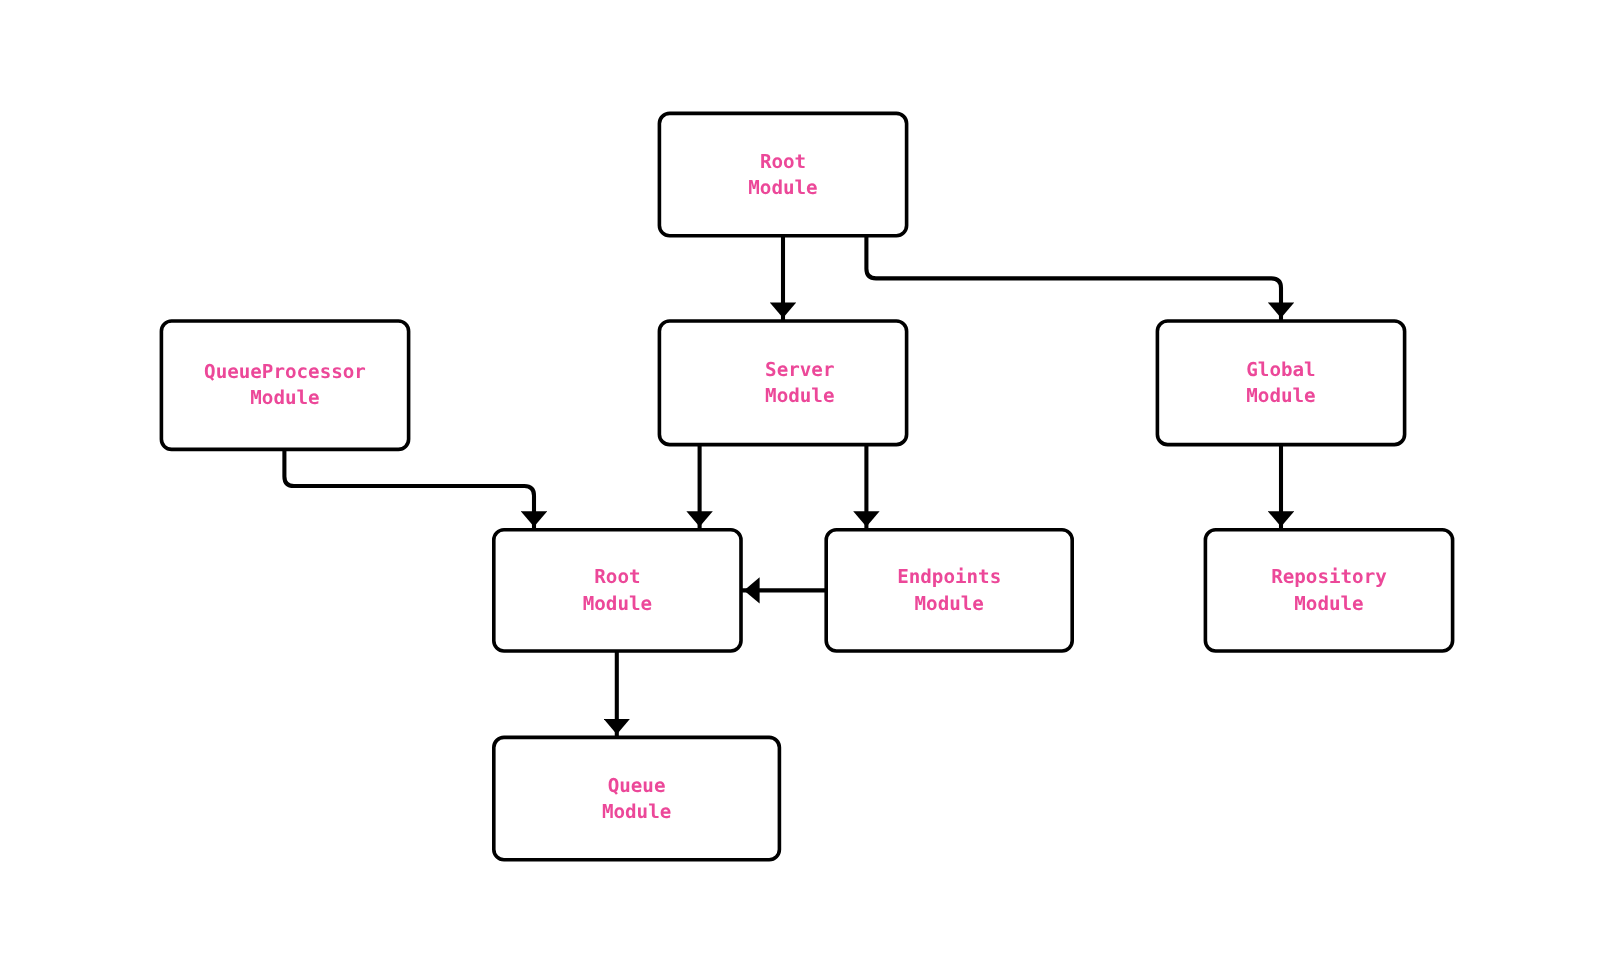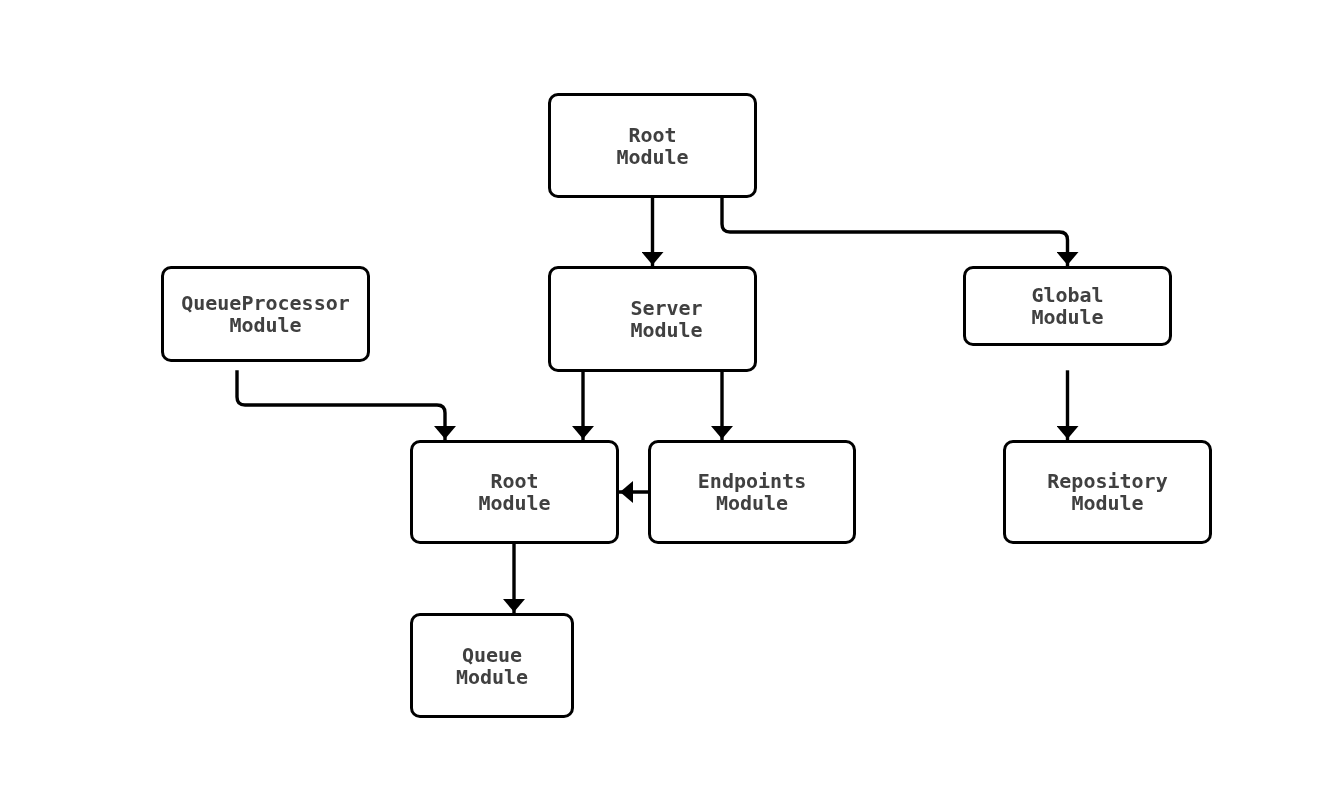--- a/index.html
+++ b/index.html
@@ -35,35 +35,35 @@
     border: 3.5px solid #000000;
     border-radius: 10px;
     display: flex;
     flex-direction: column;
     align-items: center;
     justify-content: center;
     text-align: center;
   }
   .node .line {
     display: block;
-    font-size: 20px;
+    font-size: 16px;
     line-height: 22px;
     font-weight: bold;
-    color: #404040;
+    color: #ec4899;
     white-space: nowrap;
   }
   
   #node-root          { left: 548px; top:  93px; width: 209px; height: 105px; }
-  #node-queueproc     { left: 133px; top: 266px; width: 209px; height: 96px; margin-left: 28px; }
+  #node-queueproc     { left: 133px; top: 266px; width: 209px; height: 110px; }
   #node-server        { left: 548px; top: 266px; width: 209px; height: 106px; padding-left: 28px; }
-  #node-global        { left: 963px; top: 266px; width: 209px; height: 80px; }
+  #node-global        { left: 963px; top: 266px; width: 209px; height: 106px; }
   #node-core          { left: 410px; top: 440px; width: 209px; height: 104px; }
-  #node-endpoints     { left: 648px; top: 440px; width: 208px; height: 104px; }
+  #node-endpoints     { left: 687px; top: 440px; width: 208px; height: 104px; }
   #node-repository    { left: 963px; top: 440px; width: 209px; height: 104px; margin-left: 40px; }
-  #node-queue         { left: 410px; top: 613px; width: 164px; height: 105px; }
+  #node-queue         { left: 410px; top: 613px; width: 241px; height: 105px; }
 </style>
 </head>
 <body>
 
 <div id="canvas">
 
   <svg id="edges-layer" viewBox="0 0 1337 809" xmlns="http://www.w3.org/2000/svg">
     <defs>
       <marker id="arrowhead" markerUnits="userSpaceOnUse" markerWidth="13" markerHeight="22" viewBox="0 0 13 22" refX="13" refY="11" orient="auto">
         <path d="M0,0 L13,11 L0,22 Z" fill="#000000"></path>

